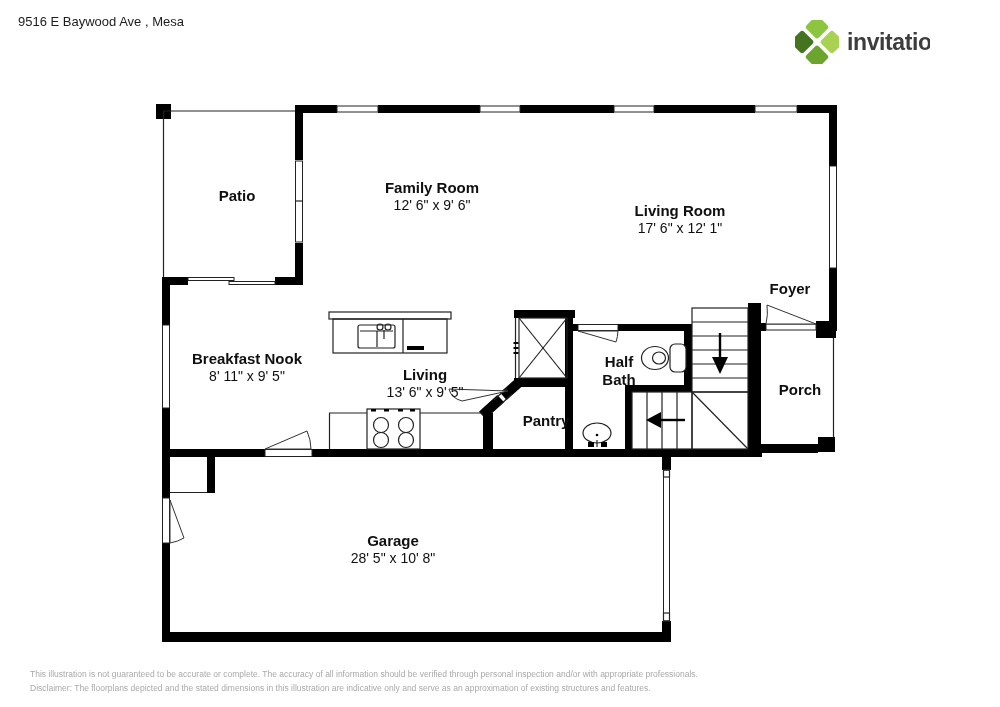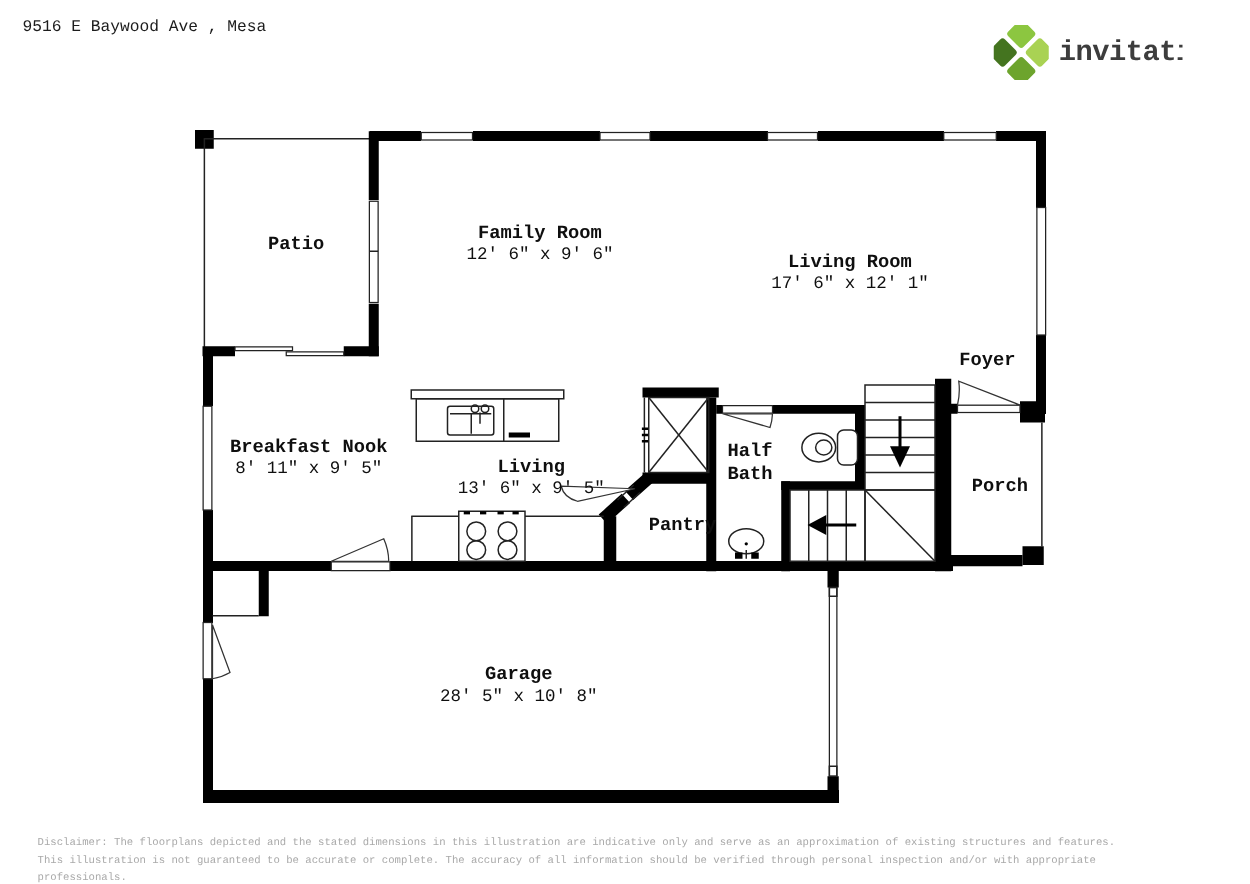--- a/index.html
+++ b/index.html
@@ -1,17 +1,17 @@
 <!DOCTYPE html>
 <html><head>
 <meta charset="utf-8">
 <style>
   html,body{margin:0;padding:0;background:#fff;}
   .canvas{position:relative;width:930px;height:707px;background:#ffffff;
-          font-family:Liberation Mono, monospace;overflow:hidden;padding-left:16px;}
+          font-family:Liberation Sans, sans-serif;overflow:hidden;}
 
   
   .address{position:absolute;left:18px;top:13px;font-size:13px;color:#1c1c1c;line-height:18px;}
   .logo{position:absolute;left:795px;top:20px;display:flex;align-items:center;gap:8px;}
   .logo-text{font-size:23px;font-weight:700;letter-spacing:-0.4px;color:#3d3d3d;white-space:nowrap;}
   .logo-text .homes{color:#7cb647;}
 
   
   svg.plan{position:absolute;left:0;top:0;}
   .wall{fill:#000;}
@@ -19,21 +19,21 @@
   .winrect{stroke:#222;stroke-width:1;fill:#fff;}
   .leaf{stroke:#333;stroke-width:1;fill:#fff;}
   .fix{stroke:#222;stroke-width:1.2;fill:#fff;}
   .solid{fill:#000;}
 
   
   .room-label{position:absolute;transform:translate(-50%,-50%);text-align:center;
               color:#0f0f0f;white-space:nowrap;}
   .room-name{font-size:15px;font-weight:bold;line-height:18px;display:block;}
   .room-dims{font-size:14px;font-weight:normal;line-height:17px;display:block;}
-  .room-label.wrap{white-space:normal;width:52px;}
+  .room-label.wrap{white-space:normal;width:52px;margin-left:19px;}
 
   
   .disclaimer{position:absolute;left:30px;top:667px;font-size:8.5px;color:#a9a9a9;line-height:14px;}
 </style>
 </head>
 <body>
 
 <div class="canvas">
 
   <div class="address">
@@ -256,23 +256,23 @@
   </div>
 
   <div class="room-label" style="left:546px;top:421px;">
     <span class="room-name">Pantry</span>
   </div>
 
   <div class="room-label" style="left:800px;top:390px;">
     <span class="room-name">Porch</span>
   </div>
 
-  <div class="room-label" style="left:415px;top:549px;">
+  <div class="room-label" style="left:393px;top:549px;">
     <span class="room-name">Garage</span>
     <span class="room-dims">28' 5" x 10' 8"</span>
   </div>
 
   <div class="disclaimer">
+    <div>This illustration is not guaranteed to be accurate or complete. The accuracy of all information should be verified through personal inspection and/or with appropriate professionals.</div>
     <div>Disclaimer: The floorplans depicted and the stated dimensions in this illustration are indicative only and serve as an approximation of existing structures and features.</div>
-    <div>This illustration is not guaranteed to be accurate or complete. The accuracy of all information should be verified through personal inspection and/or with appropriate professionals.</div>
   </div>
 
 </div>
 
 </body></html>

